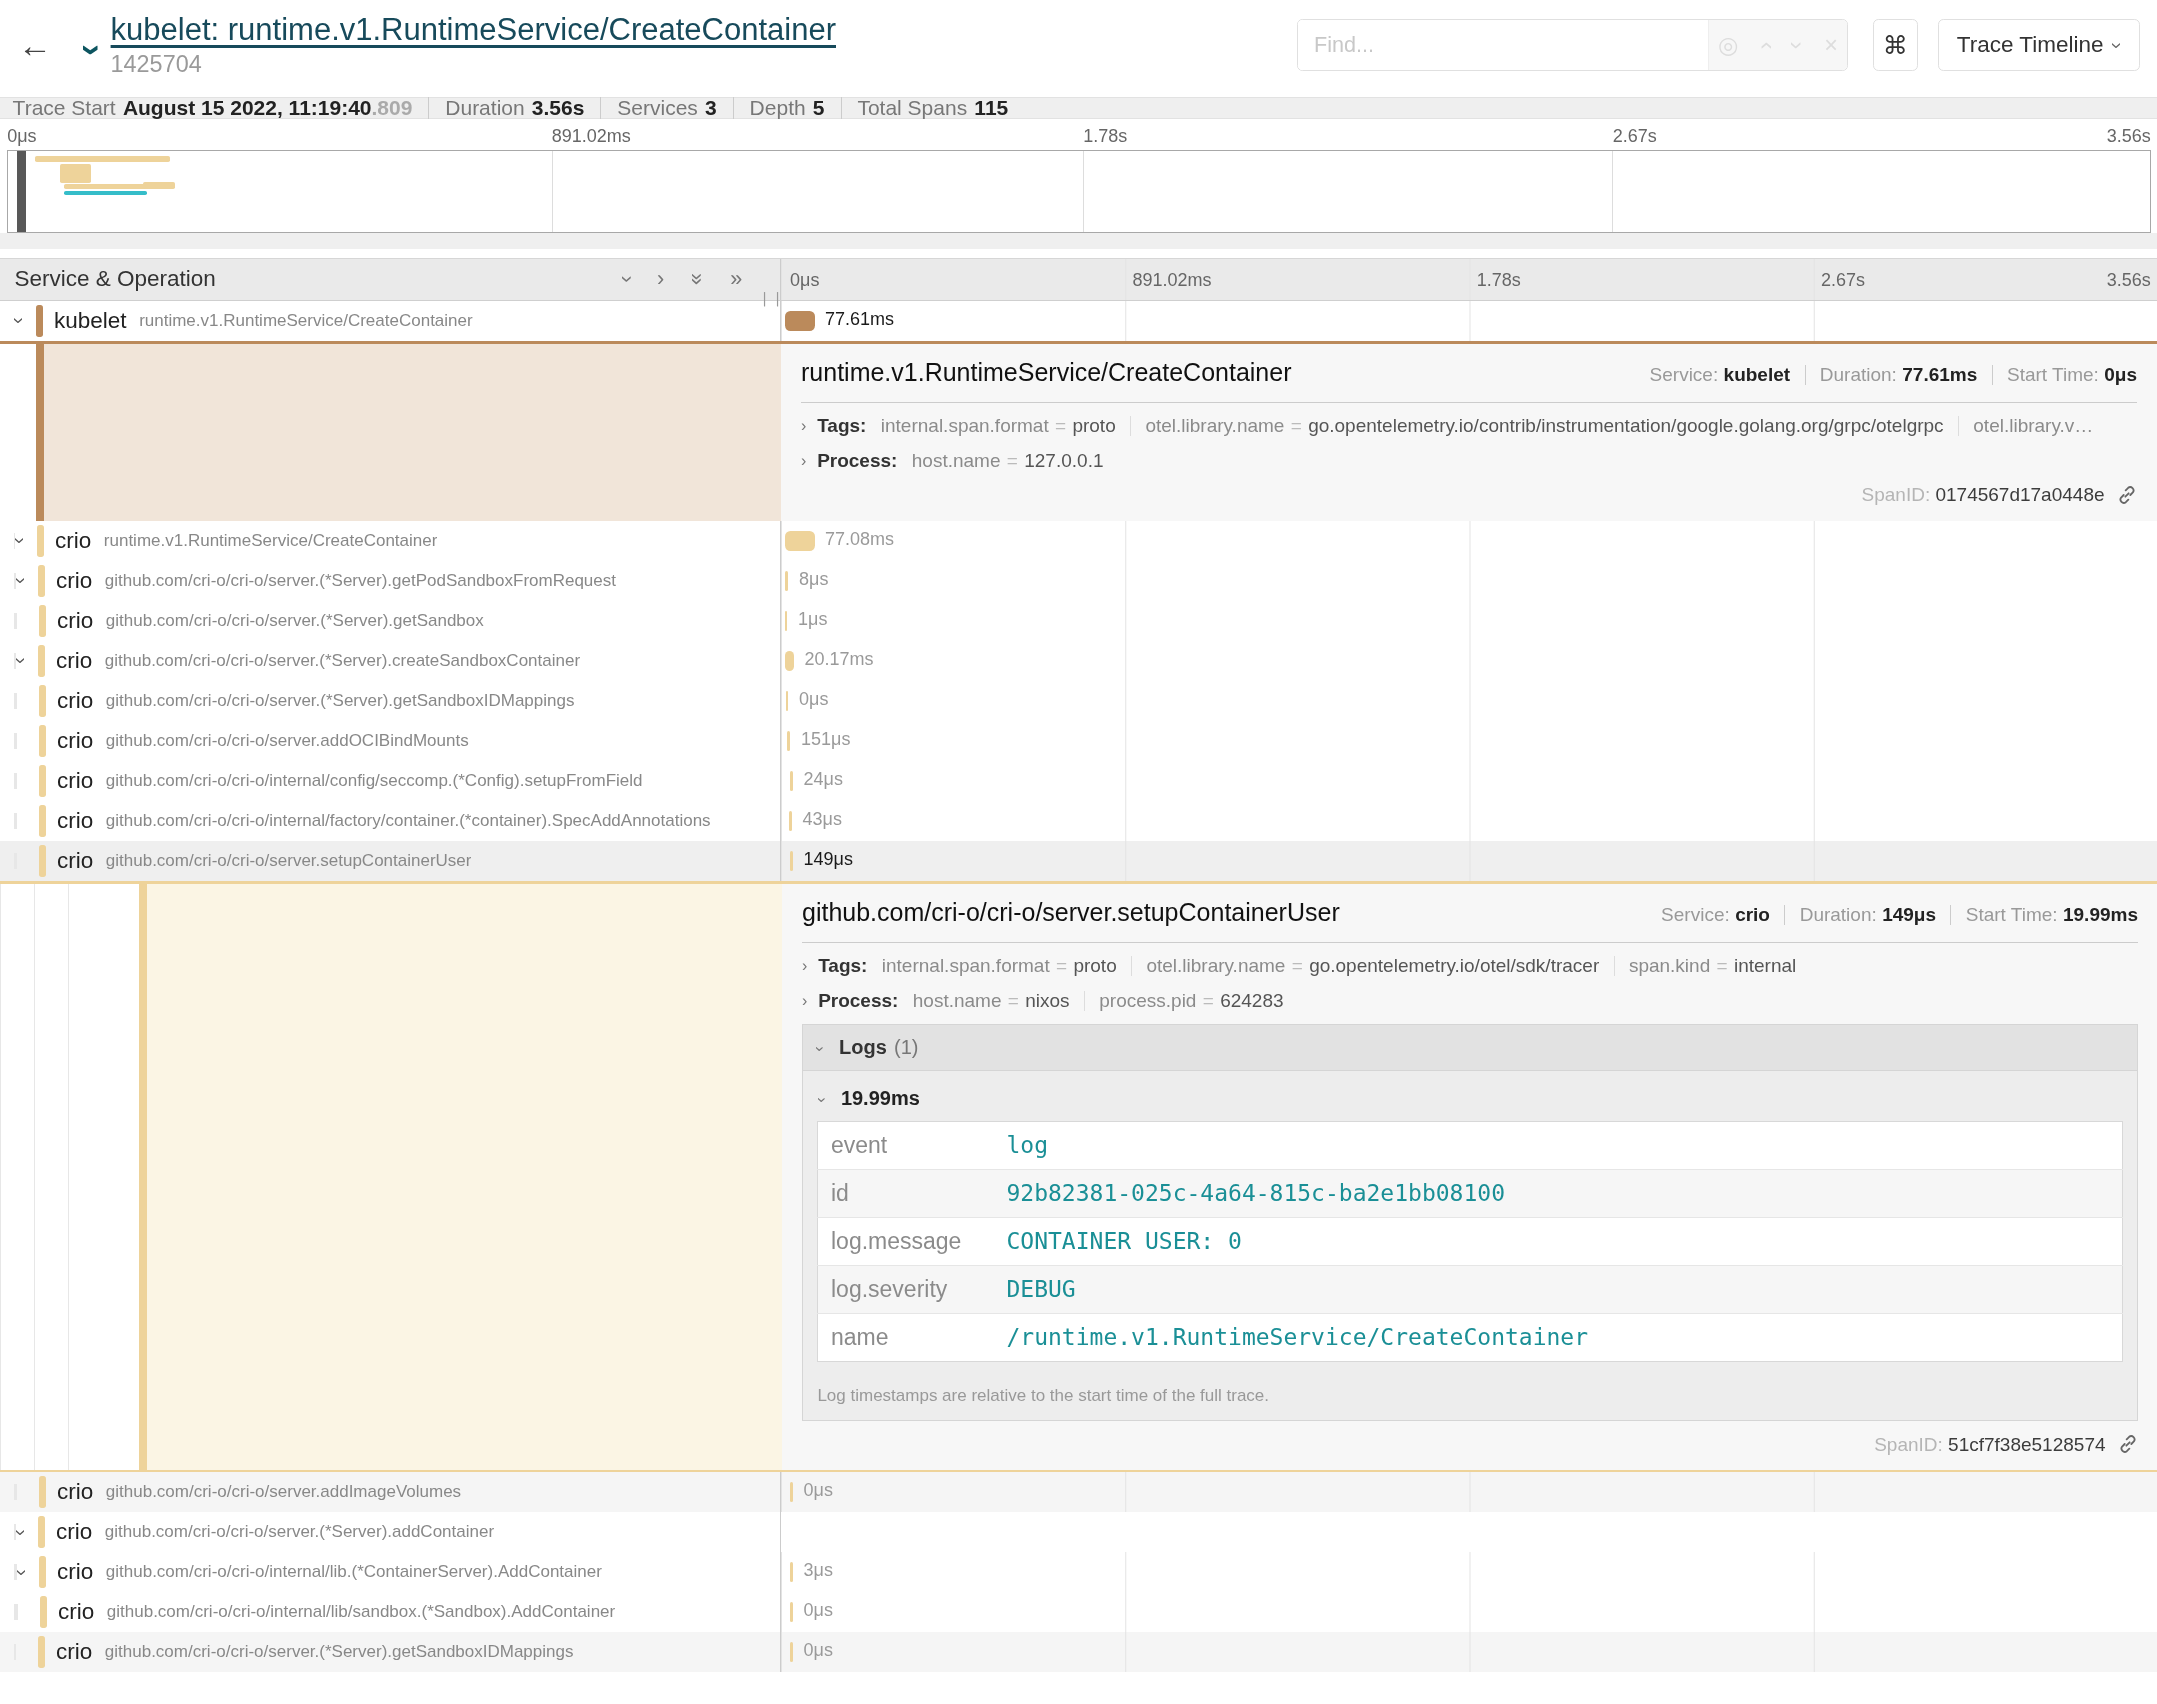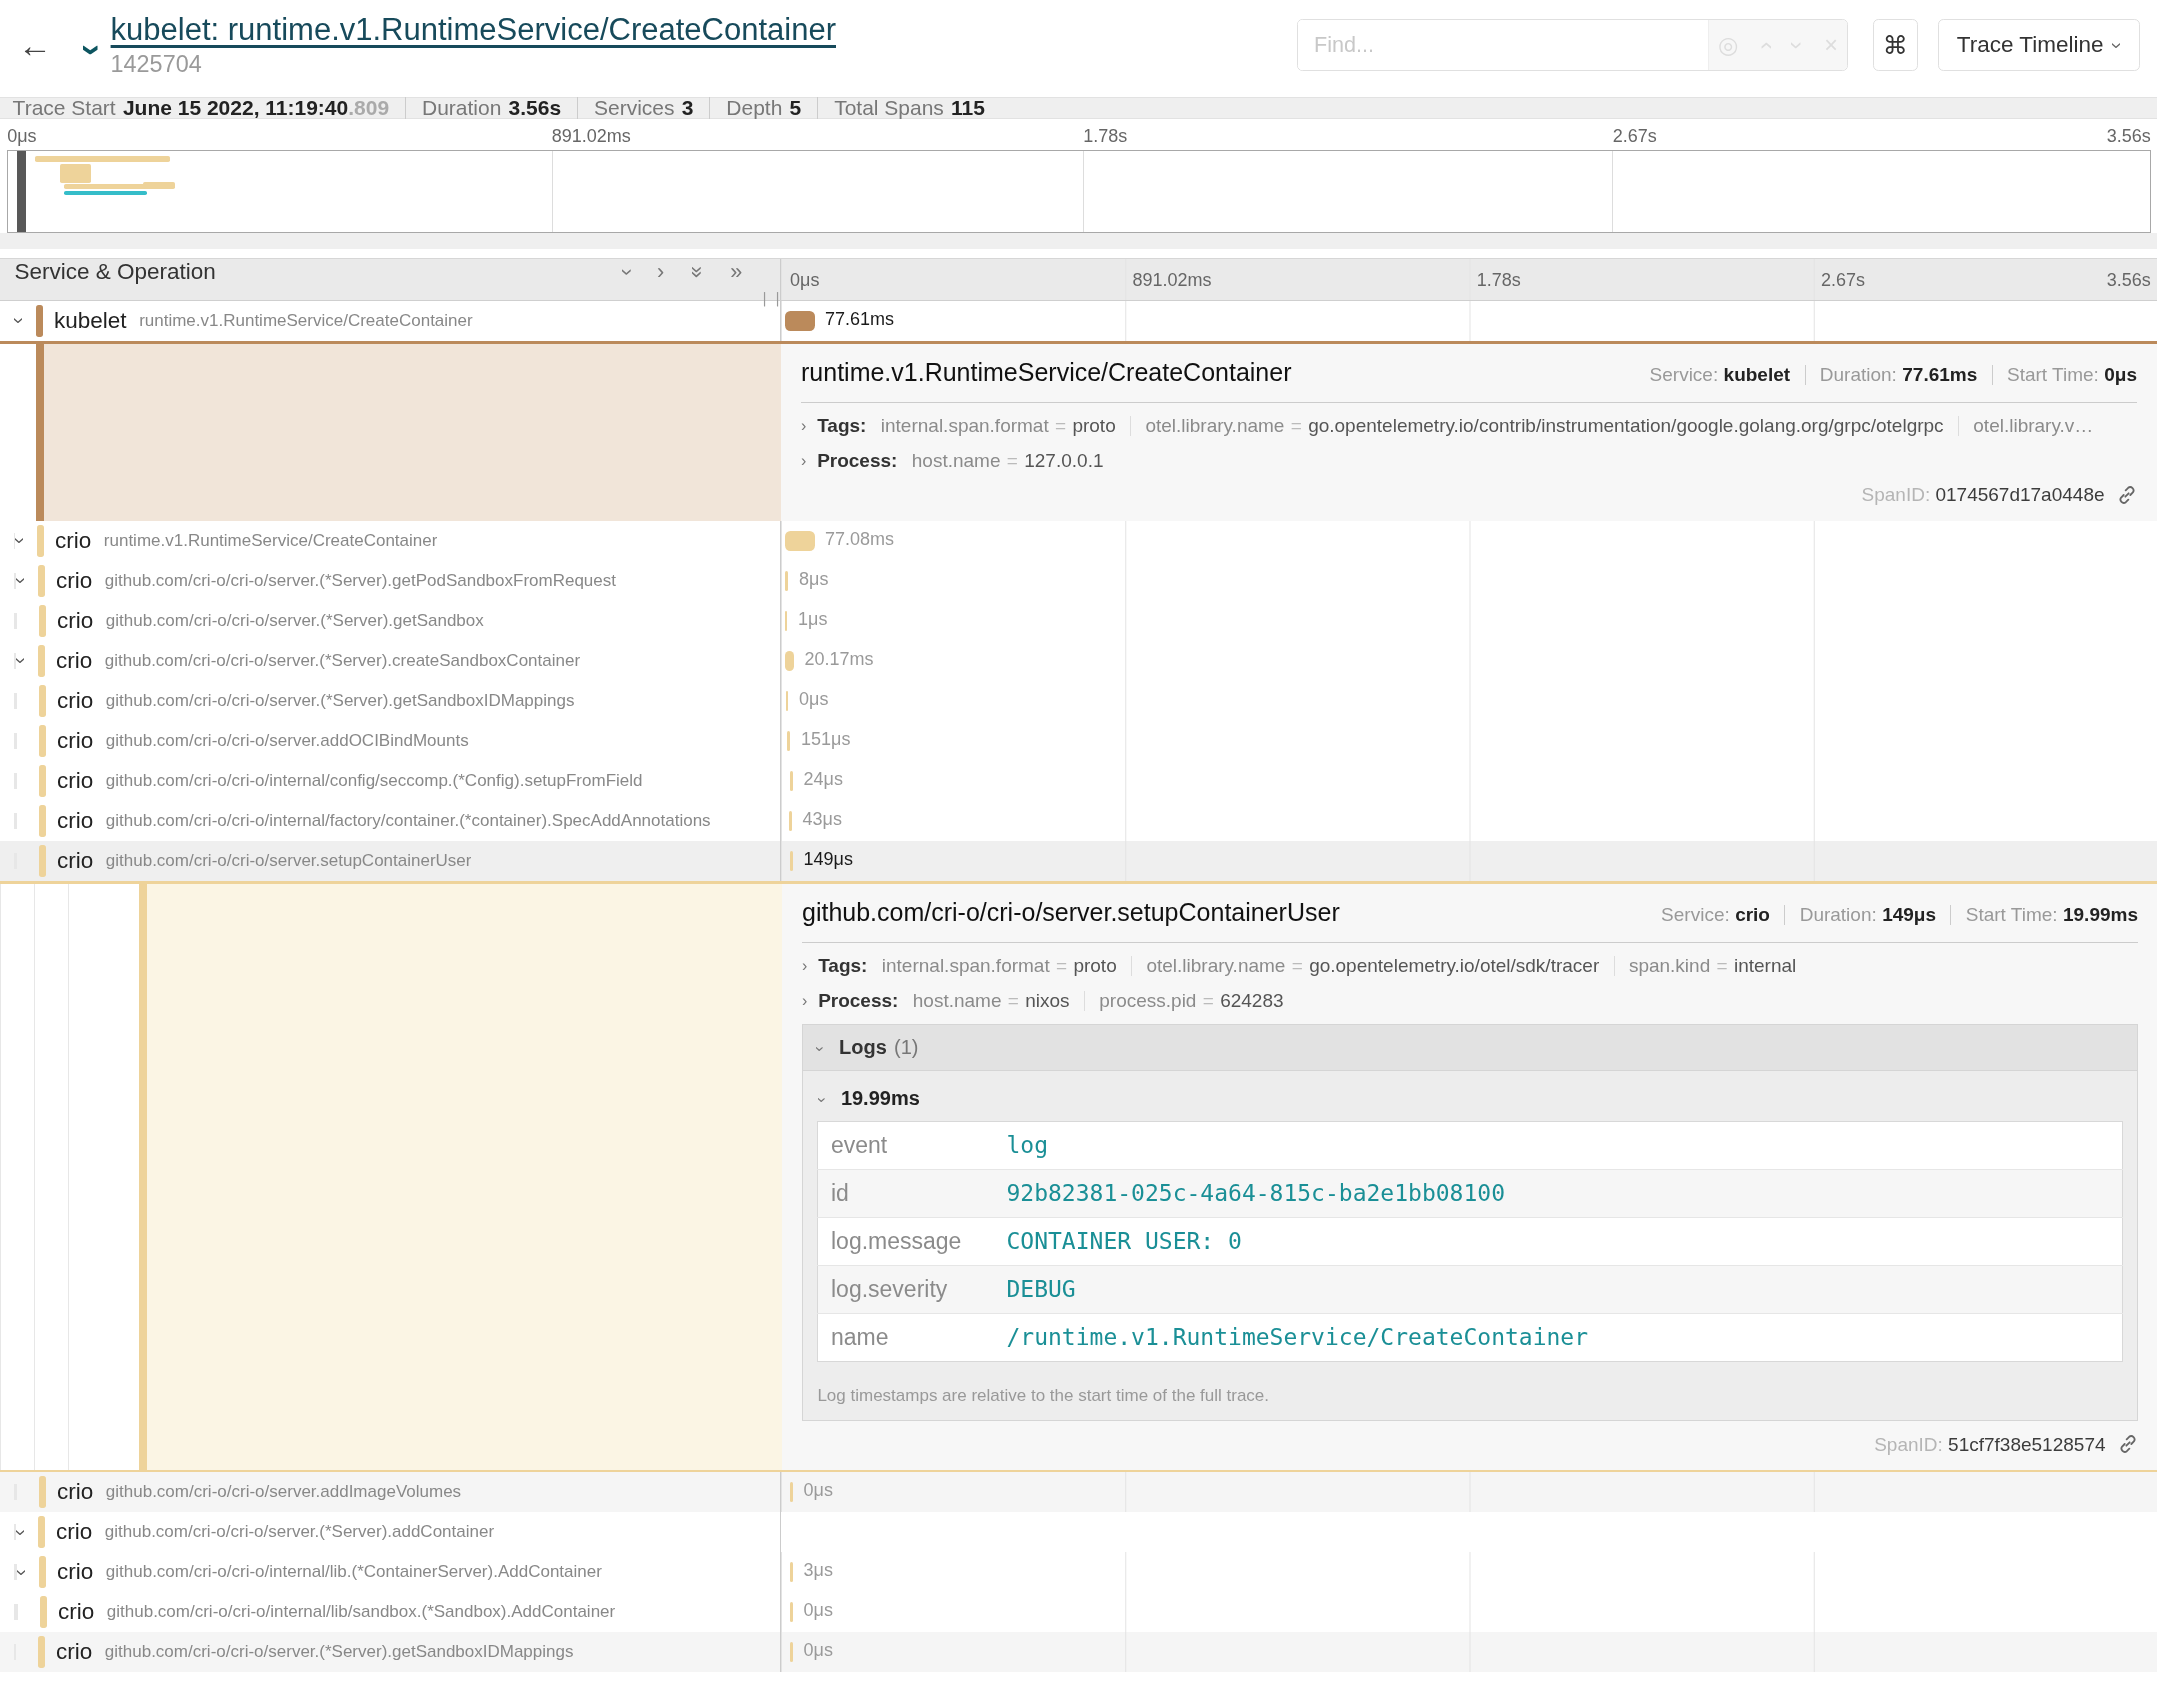--- a/index.html
+++ b/index.html
@@ -48,21 +48,21 @@
   .mm-ticks span{ position:absolute; top:0; }
   .mm-canvas{ position:relative; height:83px; border:0.9px solid #a8a8a8; background:#fff; cursor:col-resize; }
   .mm-grid{ position:absolute; top:0; bottom:0; width:0.9px; background:#ddd; }
   .mm-handle{ position:absolute; left:9px; top:0; bottom:0; width:9px; background:#585858; cursor:ew-resize; }
   .mm-bar{ position:absolute; border-radius:1.8px; }
   .mm-strip{ height:16px; background:#efefef; margin:0 -7.2px; }
 
   
   .grid-header{ margin-top:9px; height:43px; background:#eaeaea; border-top:0.9px solid #d6d6d6;
     border-bottom:0.9px solid #cfcfcf; display:flex; position:relative; }
-  .gh-left{ width:var(--namecol); display:flex; align-items:flex-start; padding:0 14.4px; border-right:0.9px solid var(--divider); position:relative;gap:26px; }
+  .gh-left{ width:var(--namecol); display:flex; align-items:center; padding:0 14.4px; border-right:0.9px solid var(--divider); position:relative;gap:26px; }
   .gh-title{ font-size:22.5px; font-weight:500; color:#333; flex:1; }
   .gh-icons{ display:flex; gap:27px; margin-right:23.4px; color:#777; font-size:21.6px; }
   .gh-icons .ic{ cursor:pointer; display:inline-block; }
   .rot90{ transform:rotate(90deg); }
   .grabber{ position:absolute; right:-4.5px; top:31px; color:#999; font-size:14.4px; letter-spacing:0.9px; z-index:3; }
   .gh-right{ position:relative; flex:1; font-size:18px; color:#666; }
   .gh-right .tick{ position:absolute; top:10.8px; }
   .gridlines{ background-image:linear-gradient(to right, var(--grid) 0.9px, transparent 0.9px);
     background-size:25% 100%; background-position:0 0; }
 
@@ -149,21 +149,21 @@
   <div class="view-btn">
     <span>Trace Timeline</span>
     <span class="vchev">›</span>
   </div>
 </div>
 
 <div class="summary-bar">
 
     <div class="summary-item">
       <span class="lbl">Trace Start</span>
-      <b>June 15 2022, 11:19:40</b>
+      <b>August 15 2022, 11:19:40</b>
       <span class="suffix">.809</span>
     </div>
 
     <span class="sum-div"></span>
     <div class="summary-item">
       <span class="lbl">Duration</span>
       <b>3.56s</b>
       <span class="suffix empty-bind"></span>
     </div>
 

